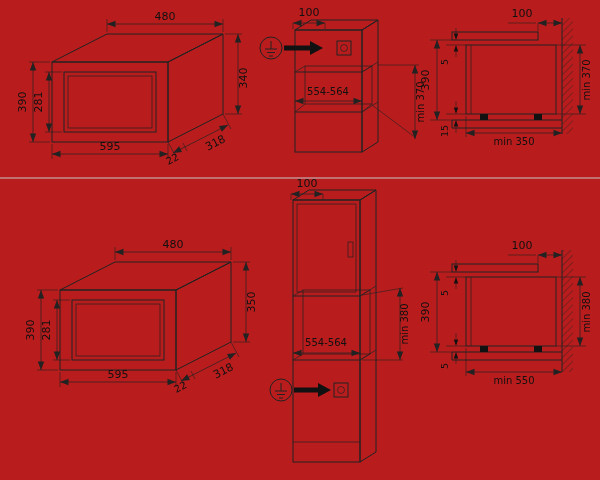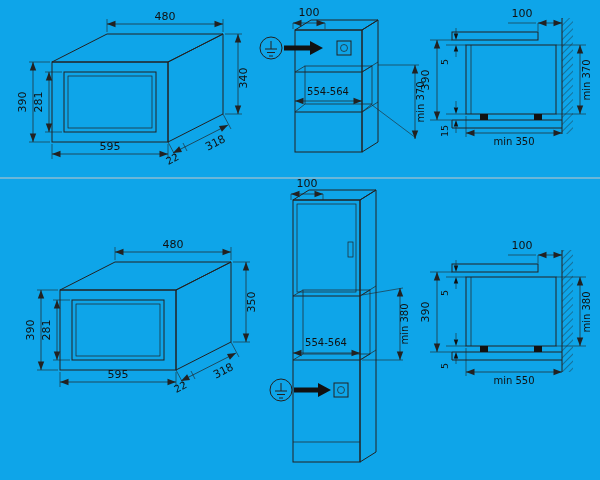--- a/index.html
+++ b/index.html
@@ -1,16 +1,16 @@
 <!DOCTYPE html>
 <html><head>
 <meta charset="utf-8">
 <style>
   html,body{margin:0;padding:0;background:#ffffff;}
-  .stage{position:relative;width:600px;height:480px;background:#0ea5e9;overflow:hidden;}
+  .stage{position:relative;width:600px;height:480px;background:#b91c1c;overflow:hidden;}
   svg{display:block;}
   .ln{fill:none;stroke:#222;stroke-width:1;stroke-linejoin:miter;}
   .lnt{fill:none;stroke:#222;stroke-width:.7;}
   .ext{fill:none;stroke:#222;stroke-width:.6;}
   .dim{fill:none;stroke:#222;stroke-width:.7;marker-start:url(#arr);marker-end:url(#arr);}
   .fill{fill:#111;stroke:none;}
   text{fill:#111;text-anchor:middle;font-family:"DejaVu Sans", "Liberation Sans", sans-serif;}
   .t{font-size:11px;}
   .t10{font-size:10px;}
   .t9{font-size:9.5px;}

